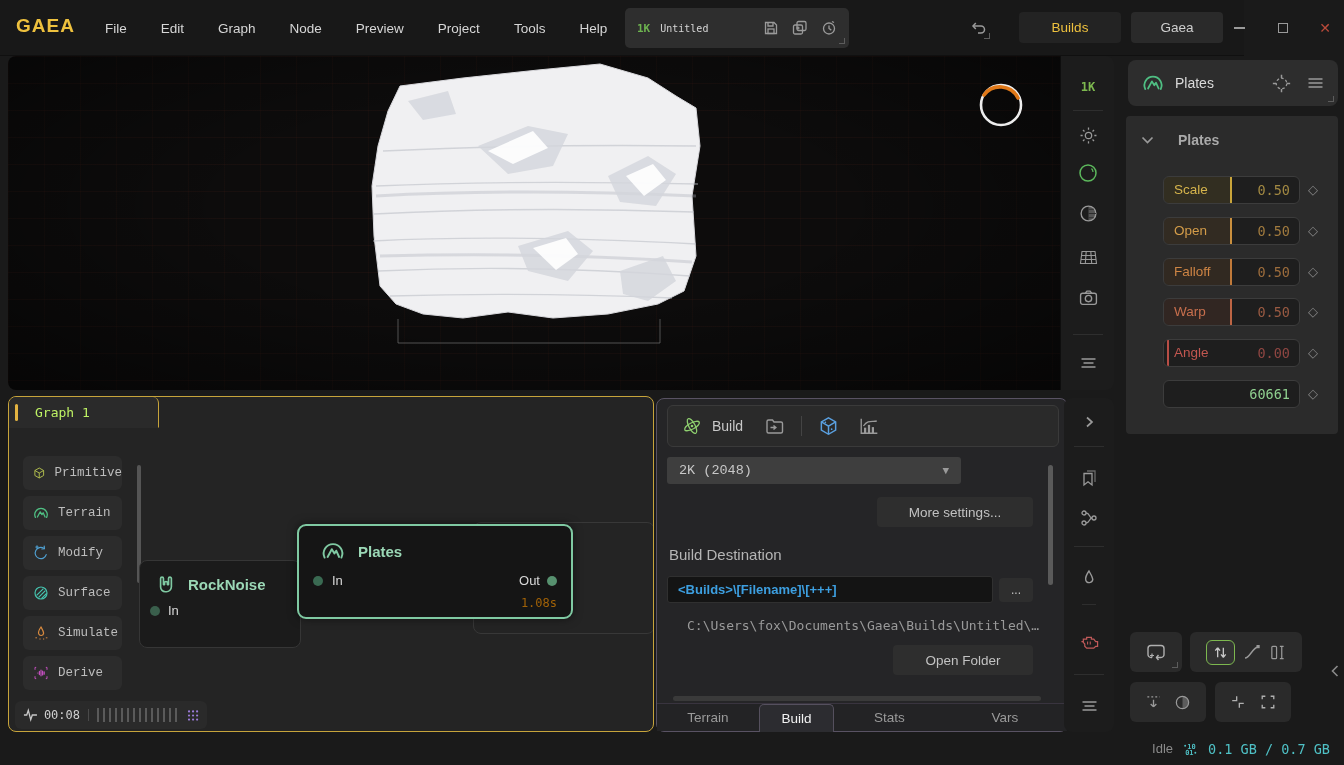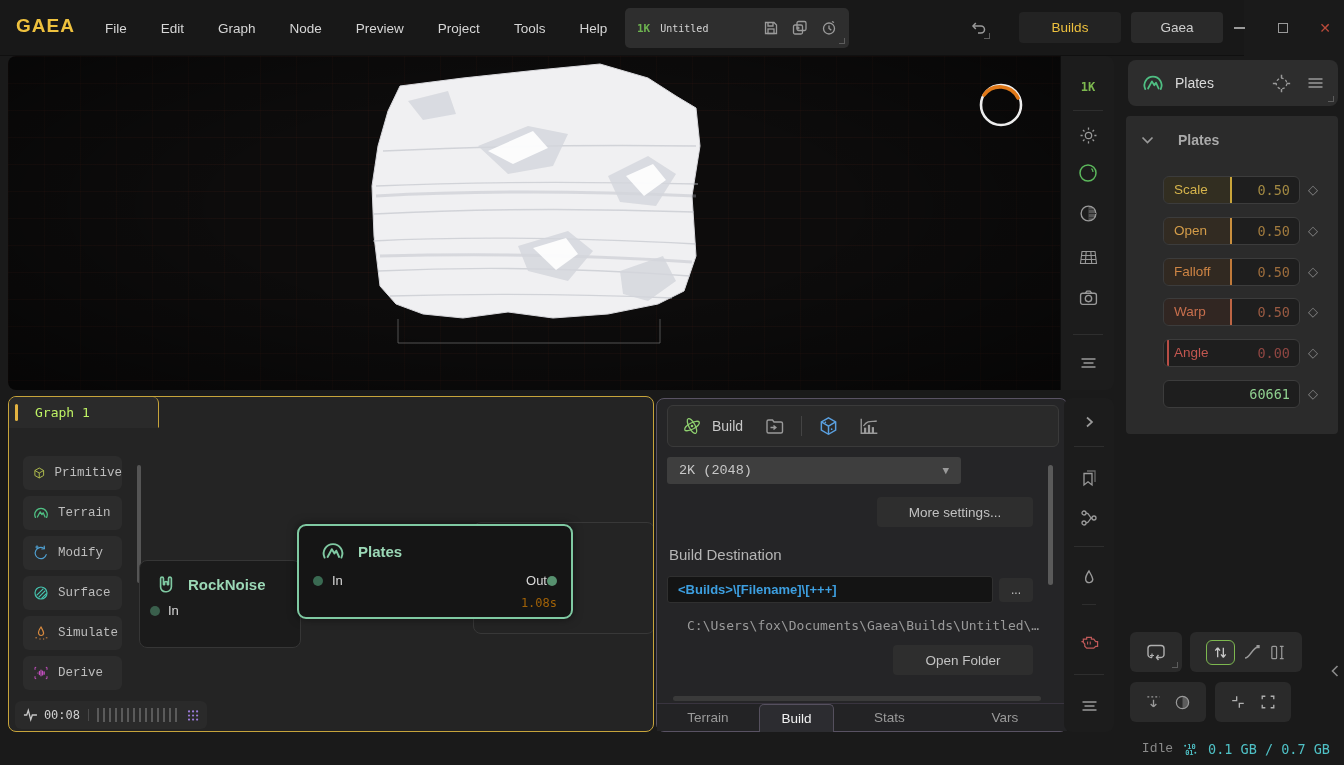--- a/index.html
+++ b/index.html
@@ -119,21 +119,21 @@
   .c-warp { color:#c86f4d; } .v-warp { color:#995a42; }
   .f-angle { width:0; border-right:2px solid #b84e46; left:3px; }
   .c-angle { color:#c25750; } .v-angle { color:#8f4642; }
   .v-seed { color:#8fd08f; }
   .rp-btn { position:absolute; background:#2a2a2a; border-radius:6px; display:flex; align-items:center; justify-content:center; }
   .sel-box { border:1.5px solid #7db84f; border-radius:6px; background:#323232; padding:3px 5px; display:flex; }
 
   
   #statusbar { left:0; top:732px; width:1344px; height:33px; }
   #status-right { position:absolute; right:14px; top:0; height:33px; display:flex; align-items:center; gap:10px; }
-  #status-state { font-size:13px; color:#8a8a8a;font-family:Liberation Mono, monospace; }
+  #status-state { font-size:13px; color:#8a8a8a; }
   #status-mem { font-size:13.5px; color:#4fc1c6; }
 
   svg { display:block; }
 </style>
 </head>
 <body>
 
 <div id="titlebar" class="abs">
   <div id="logo" class="abs">GAEA</div>
   <div id="menu" class="abs flex">
@@ -353,21 +353,21 @@
         <path d="M3,15.5 a7.8,7.8 0 1 1 14,0"></path>
           <path d="M5.5,15 L9,8.5 l2.2,3.6 1.5,-2.4 2.4,5.3"></path>
       </svg>
       <span class="node-title" style="margin-left:13px">Plates</span>
     </div>
     <div class="abs flex" style="left:14px; top:47px;">
       <span class="port-dot" style="background:#3a6a52"></span>
       <span class="port-lbl" style="margin-left:9px">In</span>
     </div>
     <div class="abs flex" style="right:14px; top:47px;">
-      <span class="port-lbl" style="margin-right:0">Out</span>
+      <span class="port-lbl" style="margin-right:7px">Out</span>
       <span class="port-dot" style="background:#57916f"></span>
     </div>
     <div class="abs node-time mono" style="right:14px; top:70px;">1.08s</div>
   </div>
 
   <div id="transport" class="abs flex">
     <svg width="16" height="14" viewBox="0 0 16 14" fill="none" stroke="#c8c8c8" stroke-width="1.4">
       <path d="M1,7 h3 l1.7,-5 2.6,10 1.7,-5 h5"></path>
     </svg>
     <span class="time mono">00:08</span>

